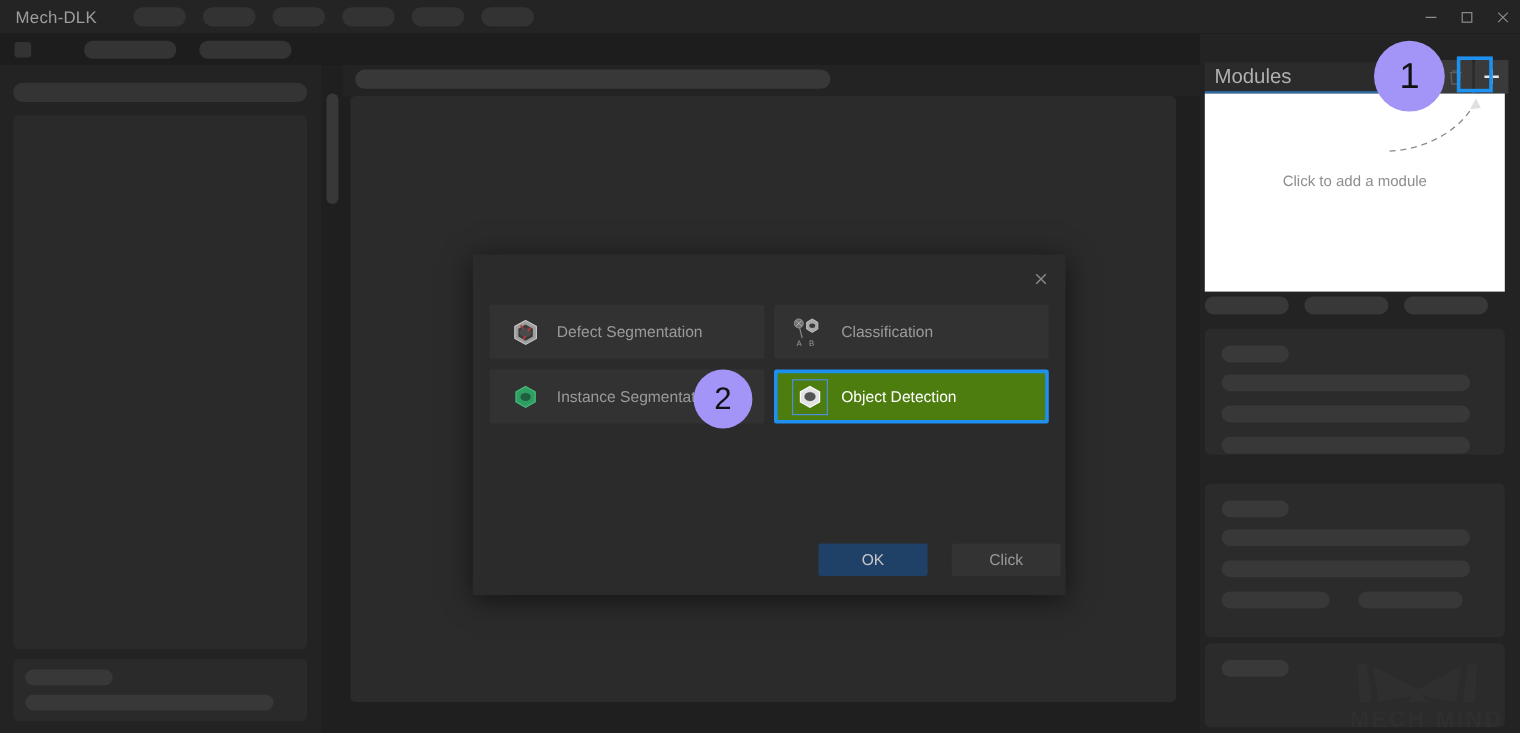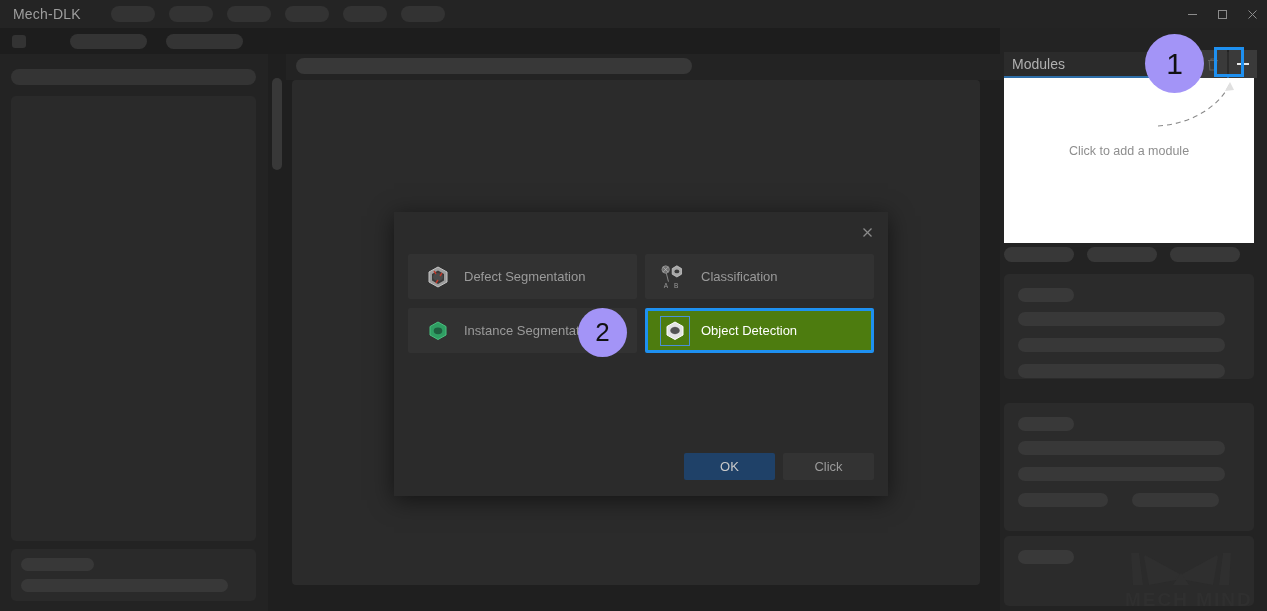--- a/index.html
+++ b/index.html
@@ -166,21 +166,21 @@
   .rp-header {
     position: absolute;
     left: 4px; top: 24px;
     width: 250px; height: 24px;
     background: #2b2b2b;
     display: flex;
     align-items: center;
   }
   .rp-header-title {
     margin-left: 8px;
-    font-size: 14px;
+    font-size: 17px;
     color: #b0b0b0;
   }
   .rp-header-underline {
     position: absolute;
     left: 4px; top: 48px;
     width: 250px; height: 2px;
     background: #2e6ea8;
   }
   .rp-actions {
     position: absolute;
@@ -317,25 +317,25 @@
     width: 28px; height: 28px;
     flex: 0 0 28px;
     display: flex; align-items: center; justify-content: center;
   }
   .mod-icon.boxed {
     outline: 1px solid #4a90d9;
     outline-offset: 0px;
   }
   .dlg-footer {
     position: absolute;
-    left: 0; bottom: 16px;
+    left: 10px; bottom: 16px;
     width: 494px;
     display: flex;
     justify-content: flex-end;
-    gap: 8px;
+    gap: 20px;
     padding-right: 14px;
     box-sizing: border-box;
   }
   .btn {
     width: 91px; height: 27px;
     border: none;
     border-radius: 2px;
     font-size: 13px;
     font-family: "Liberation Sans", sans-serif;
     cursor: default;

